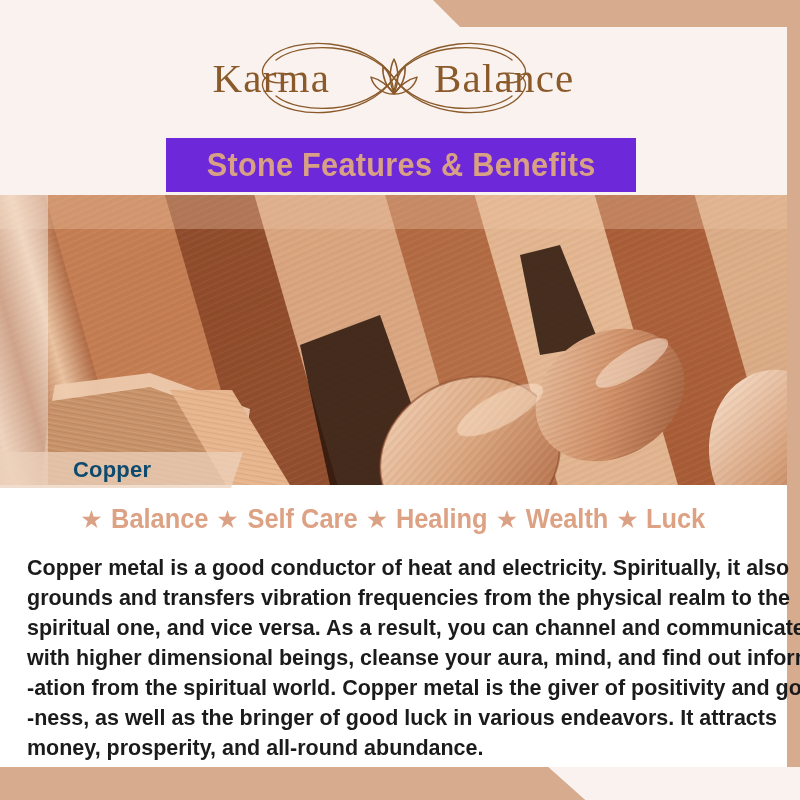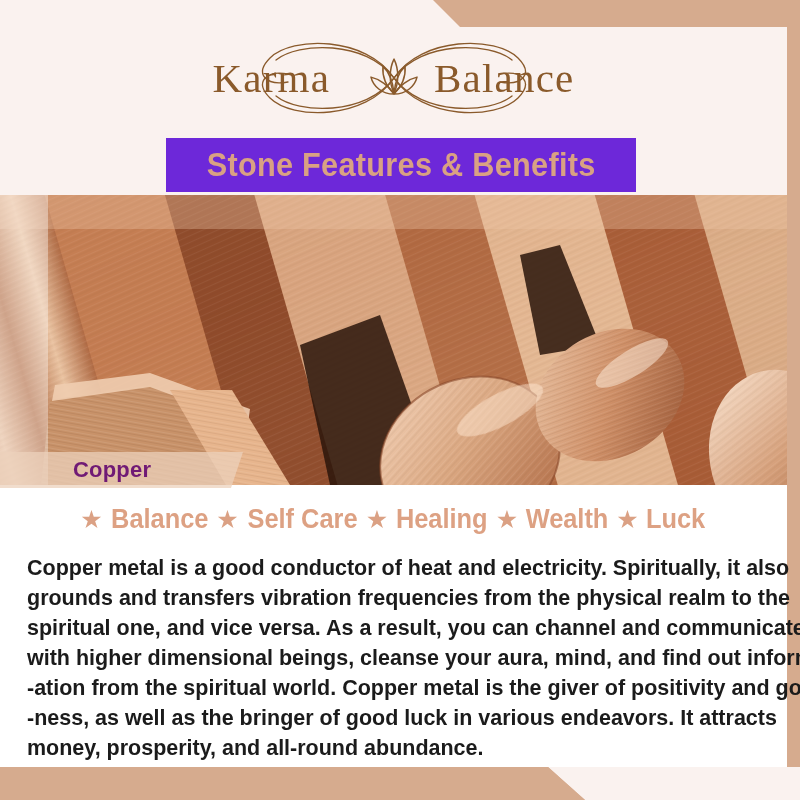--- a/index.html
+++ b/index.html
@@ -141,21 +141,21 @@
     background: rgba(236, 209, 188, 0.74);
     display: flex;
     align-items: center;
     z-index: 7;
     clip-path: polygon(0 0, 243px 0, 231px 36px, 0 36px);
   }
   .name-text {
     margin-left: 73px;
     font-size: 22px;
     font-weight: bold;
-    color: #701a75;
+    color: #0c4a6e;
     letter-spacing: 0.2px;
     line-height: 1;
   }
 
   
   .bottom-panel {
     position: absolute;
     left: 0;
     top: 485px;
     width: 787px;

